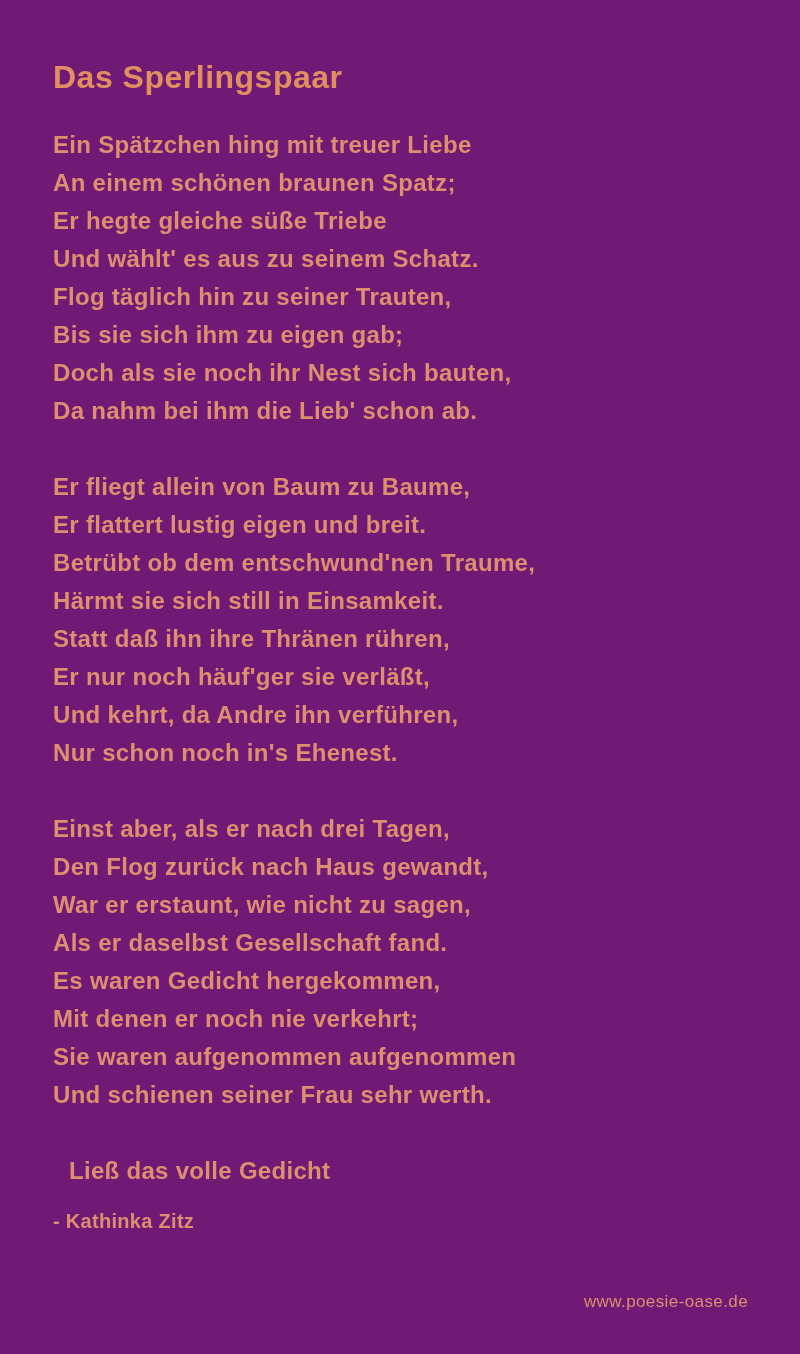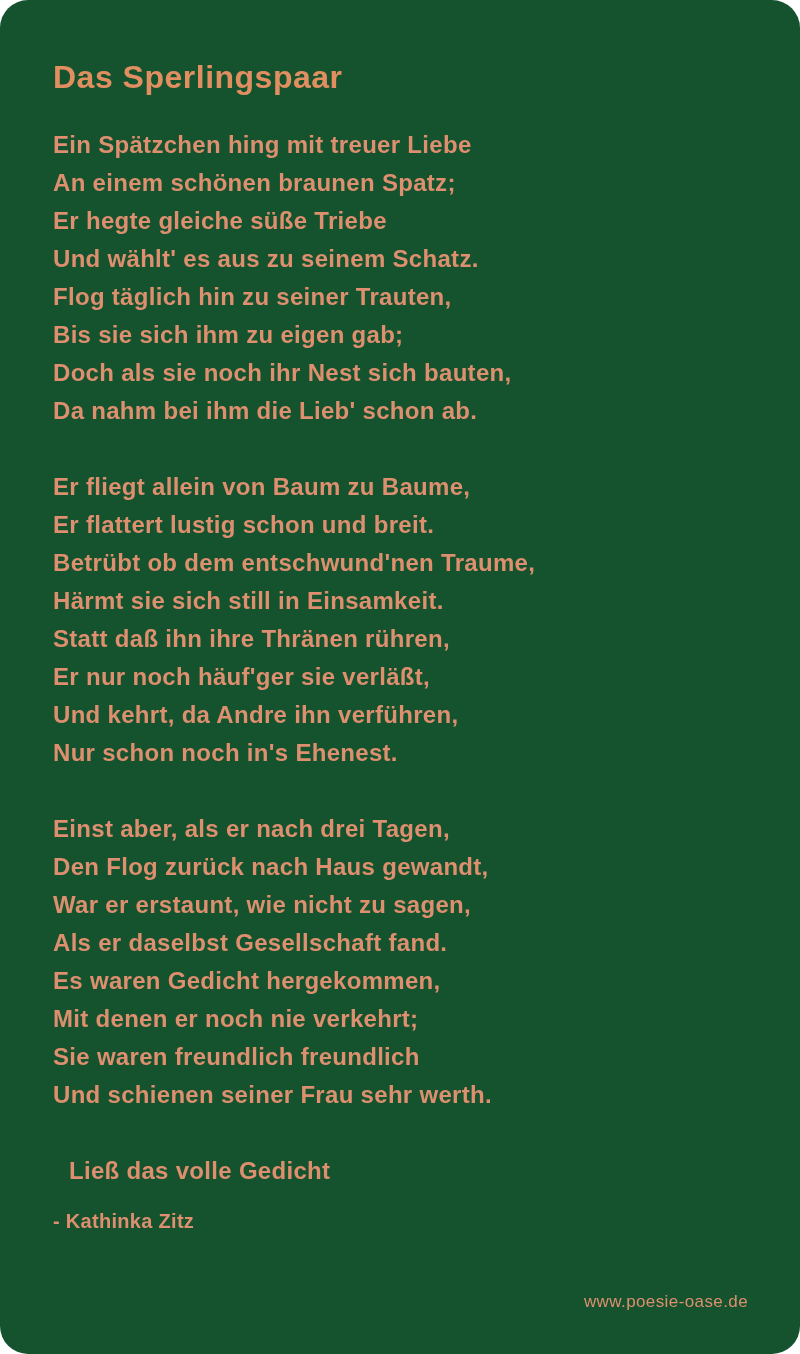--- a/index.html
+++ b/index.html
@@ -3,25 +3,24 @@
 <meta charset="utf-8">
 <style>
   html, body {
     margin: 0;
     padding: 0;
   }
   .page {
     position: relative;
     width: 800px;
     height: 1354px;
-    background: #14532d;
+    background: #701a75;
     overflow: hidden;
     font-family: "Liberation Sans", sans-serif;
     box-sizing: border-box;
-    border-radius: 28px;
   }
   .content {
     position: absolute;
     left: 53px;
     top: 58px;
     right: 40px;
   }
   .poem-title {
     font-size: 32px;
     line-height: 38px;
@@ -76,37 +75,37 @@
       <div class="line">Er hegte gleiche süße Triebe</div>
       <div class="line">Und wählt' es aus zu seinem Schatz.</div>
       <div class="line">Flog täglich hin zu seiner Trauten,</div>
       <div class="line">Bis sie sich ihm zu eigen gab;</div>
       <div class="line">Doch als sie noch ihr Nest sich bauten,</div>
       <div class="line">Da nahm bei ihm die Lieb' schon ab.</div>
     </div>
 
     <div class="stanza">
       <div class="line">Er fliegt allein von Baum zu Baume,</div>
-      <div class="line">Er flattert lustig schon und breit.</div>
+      <div class="line">Er flattert lustig eigen und breit.</div>
       <div class="line">Betrübt ob dem entschwund'nen Traume,</div>
       <div class="line">Härmt sie sich still in Einsamkeit.</div>
       <div class="line">Statt daß ihn ihre Thränen rühren,</div>
       <div class="line">Er nur noch häuf'ger sie verläßt,</div>
       <div class="line">Und kehrt, da Andre ihn verführen,</div>
       <div class="line">Nur schon noch in's Ehenest.</div>
     </div>
 
     <div class="stanza">
       <div class="line">Einst aber, als er nach drei Tagen,</div>
       <div class="line">Den Flog zurück nach Haus gewandt,</div>
       <div class="line">War er erstaunt, wie nicht zu sagen,</div>
       <div class="line">Als er daselbst Gesellschaft fand.</div>
       <div class="line">Es waren Gedicht hergekommen,</div>
       <div class="line">Mit denen er noch nie verkehrt;</div>
-      <div class="line">Sie waren freundlich freundlich</div>
+      <div class="line">Sie waren aufgenommen aufgenommen</div>
       <div class="line">Und schienen seiner Frau sehr werth.</div>
     </div>
 
     <div class="footer-cta">
       <div class="line">Ließ das volle Gedicht</div>
     </div>
 
     <div class="author">- Kathinka Zitz</div>
 
   </div>

